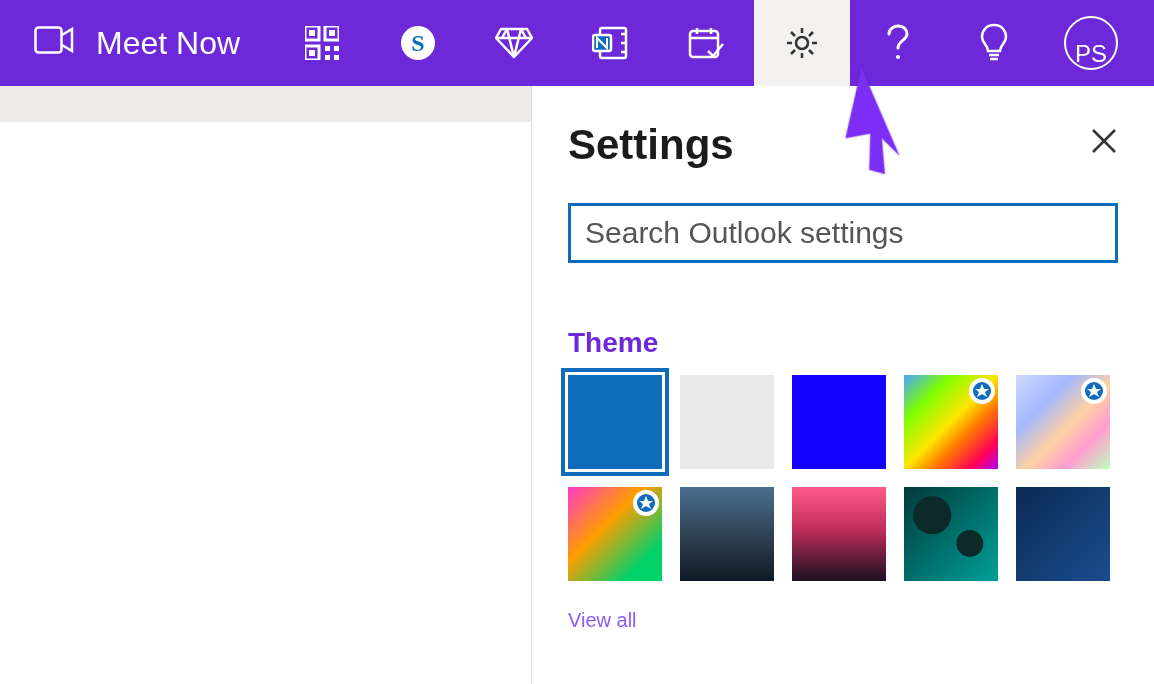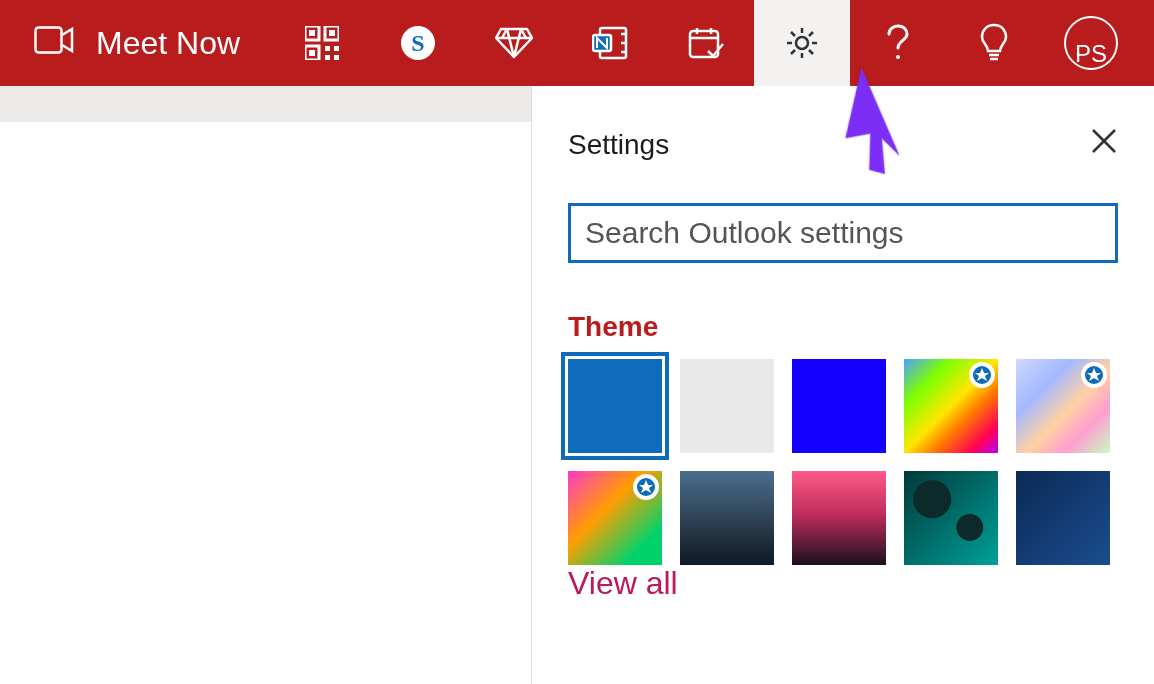--- a/index.html
+++ b/index.html
@@ -1,20 +1,20 @@
 <!DOCTYPE html>
 <html><head>
 <meta charset="utf-8">
 <style>
   * { box-sizing: border-box; margin: 0; padding: 0; }
   html, body { width: 1154px; height: 684px; font-family: "Segoe UI", Arial, sans-serif; overflow: hidden; background: #fff; }
   .header {
     width: 100%;
     height: 86px;
-    background: #b91c1c;
+    background: #6d28d9;
     display: flex;
     align-items: center;
     color: #fff;
   }
   .header-left { display: flex; align-items: center; height: 100%; }
   .meet-now {
     display: flex; align-items: center; gap: 22px;
     padding: 0 34px; height: 100%;
     font-size: 32px; font-weight: 400;
   }
@@ -28,38 +28,38 @@
     font-size: 24px; margin: 0 22px;
   }
   .body { display: flex; height: calc(100% - 86px); width: 100%; }
   .left-pane { flex: 0 0 531px; background: #fff; position: relative; }
   .left-pane .stripe { position: absolute; left:0; top:0; right:0; height: 36px; background: #eceae8; }
   .panel {
     flex: 1; background: #fff; border-left: 1px solid #ddd; padding: 34px 36px 0 36px;
     position: relative;
   }
   .panel-header { display: flex; align-items: center; justify-content: space-between; margin-bottom: 34px;}
-  .panel-title { font-size: 28px; font-weight: 400; color: #1b1b1b; }
+  .panel-title { font-size: 42px; font-weight: 700; color: #1b1b1b; }
   .close-x { font-size: 32px; color: #333; cursor: pointer; padding: 6px 0; }
   .search {
     width: 100%; height: 60px; border: 3px solid #0f6cbd;
     font-size: 30px; padding: 14px 14px; color: #555; outline: none;
     margin-bottom: 48px;
   }
   .search::placeholder { color: #555; }
-  .section-title { font-size: 28px; font-weight: 700; color: #b91c1c; margin-bottom: 16px;}
+  .section-title { font-size: 28px; font-weight: 700; color: #6d28d9; margin-bottom: 16px; margin-top: 16px;}
   .theme-grid { display: grid; grid-template-columns: repeat(5, 94px); grid-auto-rows: 94px; gap: 18px; }
   .theme-swatch { width: 94px; height: 94px; background: #ccc; position: relative; cursor: pointer; }
   .theme-swatch.selected { outline: 4px solid #0f6cbd; outline-offset: 3px; }
   .premium-badge {
     position: absolute; top: 3px; right: 3px; width: 26px; height: 26px; border-radius: 50%;
     background: #fff; display:flex; align-items:center; justify-content:center;
   }
   .premium-badge svg { display:block; }
-  .view-all { color: #be185d; font-size: 32px; cursor: pointer; }
+  .view-all { margin-top: 28px; color: #8b5cf6; font-size: 20px; cursor: pointer; }
   
   .sw1 { background: #0f6cbd; }
   .sw2 { background: #e9e9e9; }
   .sw3 { background: #1400ff; }
   .sw4 { background: linear-gradient(135deg,#4aa3ff 0%, #7fff00 25%, #ffe600 50%, #ff7a00 65%, #ff0055 85%, #b400ff 100%); }
   .sw5 { background: linear-gradient(135deg,#cfd9ff 0%, #a3b8ff 30%, #ffd1a3 55%, #ff9ecf 75%, #c0ffc0 100%); }
   .sw6 { background: linear-gradient(135deg,#ff3ac6 0%, #ff9d00 40%, #00d26a 80%); }
   .sw7 { background: linear-gradient(180deg,#4a6e8f 0%, #2a3a4a 60%, #0d1a26 100%); }
   .sw8 { background: linear-gradient(180deg,#ff5a8a 0%, #c12d5c 45%, #1a1020 100%); }
   .sw9 { background: radial-gradient(circle at 30% 30%, #0c2a2a 0, #0c2a2a 20%, transparent 21%), radial-gradient(circle at 70% 60%, #0c2a2a 0, #0c2a2a 15%, transparent 16%), linear-gradient(135deg,#003a3a,#00a099); }

